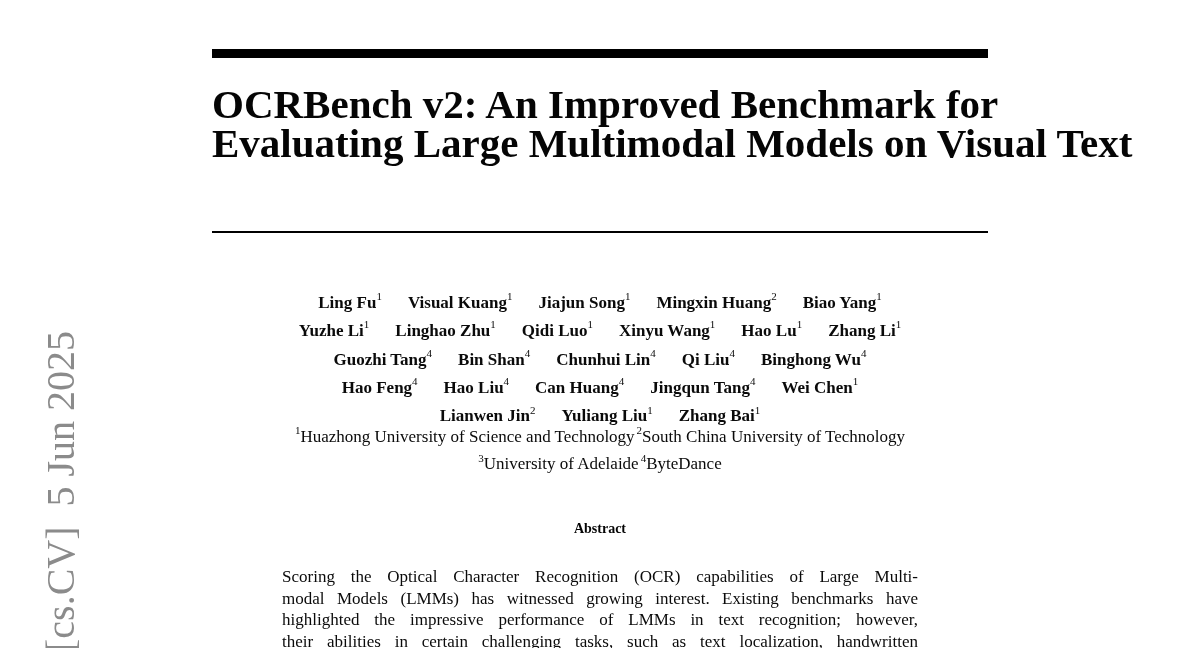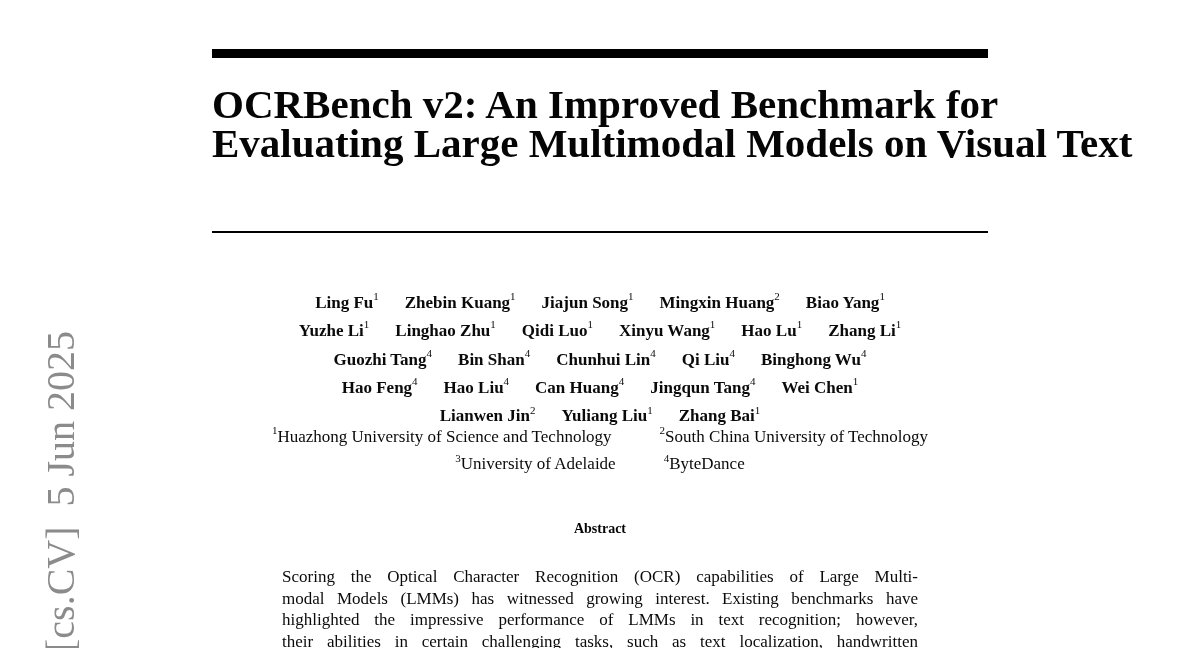--- a/index.html
+++ b/index.html
@@ -64,21 +64,21 @@
     position: absolute;
     left: 112px;
     top: 420px;
     width: 976px;
     text-align: center;
     font-size: 17px;
     line-height: 23px;
     color: #0a0a0a;
   }
   .affil-line { white-space: nowrap; }
-  .affil { margin: 0 24px; }
+  .affil { margin: 0 1px; }
   #abstract-heading {
     position: absolute;
     left: 212px;
     top: 521px;
     width: 776px;
     text-align: center;
     font-weight: bold;
     font-size: 14px;
     color: #050505;
   }
@@ -118,21 +118,21 @@
   <div class="rule-thick"></div>
 
   <div id="title-block">
       <div class="title-line">OCRBench v2: An Improved Benchmark for</div>
       <div class="title-line">Evaluating Large Multimodal Models on Visual Text</div>
     </div>
 
   <div class="rule-thin"></div>
 
   <div id="authors-block">
-      <div class="author-row"><span class="author"><span>Ling Fu</span><sup>1</sup></span><span class="author"><span>Zhebin Kuang</span><sup>1</sup></span><span class="author"><span>Jiajun Song</span><sup>1</sup></span><span class="author"><span>Mingxin Huang</span><sup>2</sup></span><span class="author"><span>Biao Yang</span><sup>1</sup></span></div>
+      <div class="author-row"><span class="author"><span>Ling Fu</span><sup>1</sup></span><span class="author"><span>Visual Kuang</span><sup>1</sup></span><span class="author"><span>Jiajun Song</span><sup>1</sup></span><span class="author"><span>Mingxin Huang</span><sup>2</sup></span><span class="author"><span>Biao Yang</span><sup>1</sup></span></div>
       <div class="author-row"><span class="author"><span>Yuzhe Li</span><sup>1</sup></span><span class="author"><span>Linghao Zhu</span><sup>1</sup></span><span class="author"><span>Qidi Luo</span><sup>1</sup></span><span class="author"><span>Xinyu Wang</span><sup>1</sup></span><span class="author"><span>Hao Lu</span><sup>1</sup></span><span class="author"><span>Zhang Li</span><sup>1</sup></span></div>
       <div class="author-row"><span class="author"><span>Guozhi Tang</span><sup>4</sup></span><span class="author"><span>Bin Shan</span><sup>4</sup></span><span class="author"><span>Chunhui Lin</span><sup>4</sup></span><span class="author"><span>Qi Liu</span><sup>4</sup></span><span class="author"><span>Binghong Wu</span><sup>4</sup></span></div>
       <div class="author-row"><span class="author"><span>Hao Feng</span><sup>4</sup></span><span class="author"><span>Hao Liu</span><sup>4</sup></span><span class="author"><span>Can Huang</span><sup>4</sup></span><span class="author"><span>Jingqun Tang</span><sup>4</sup></span><span class="author"><span>Wei Chen</span><sup>1</sup></span></div>
       <div class="author-row"><span class="author"><span>Lianwen Jin</span><sup>2</sup></span><span class="author"><span>Yuliang Liu</span><sup>1</sup></span><span class="author"><span>Zhang Bai</span><sup>1</sup></span></div>
     </div>
 
   <div id="affiliations-block">
       <div class="affil-line"><span class="affil"><sup>1</sup><span>Huazhong University of Science and Technology</span></span><span class="affil"><sup>2</sup><span>South China University of Technology</span></span></div>
       <div class="affil-line"><span class="affil"><sup>3</sup><span>University of Adelaide</span></span><span class="affil"><sup>4</sup><span>ByteDance</span></span></div>
     </div>

